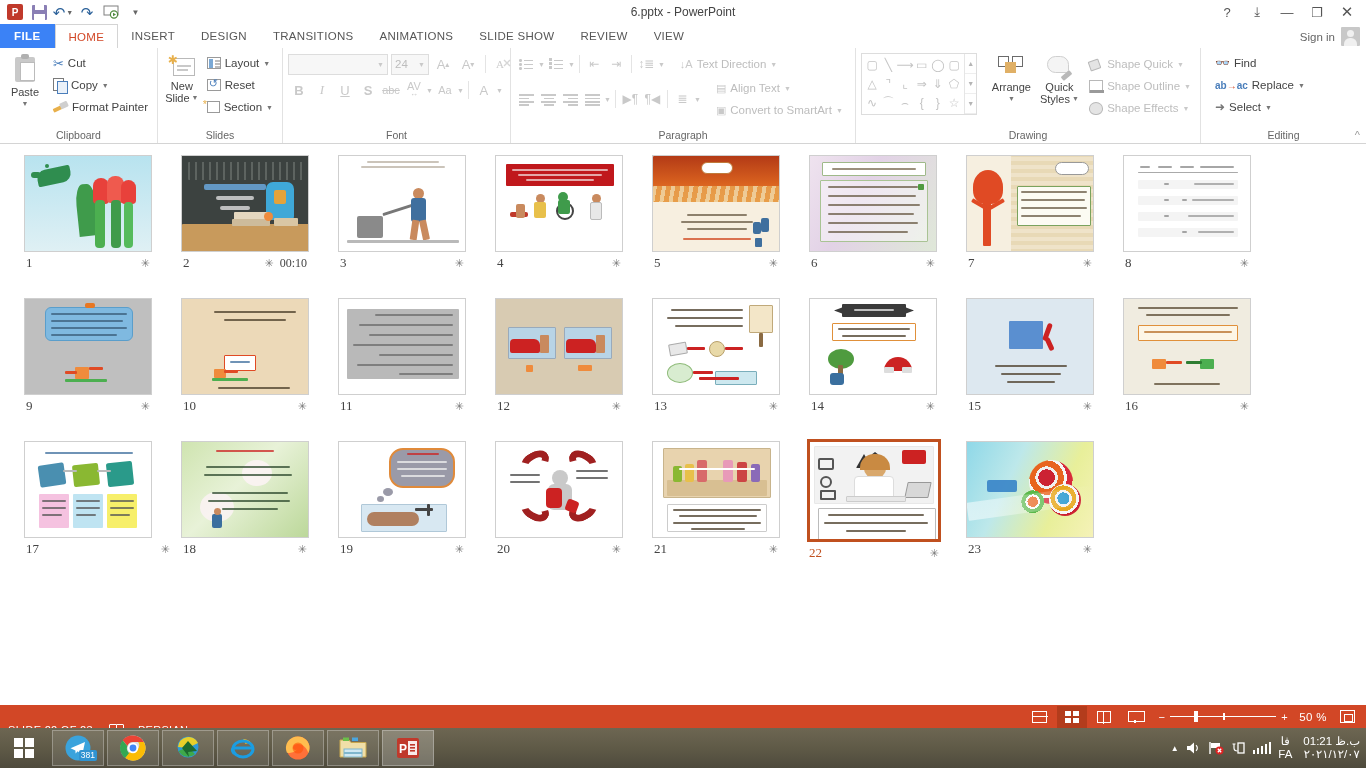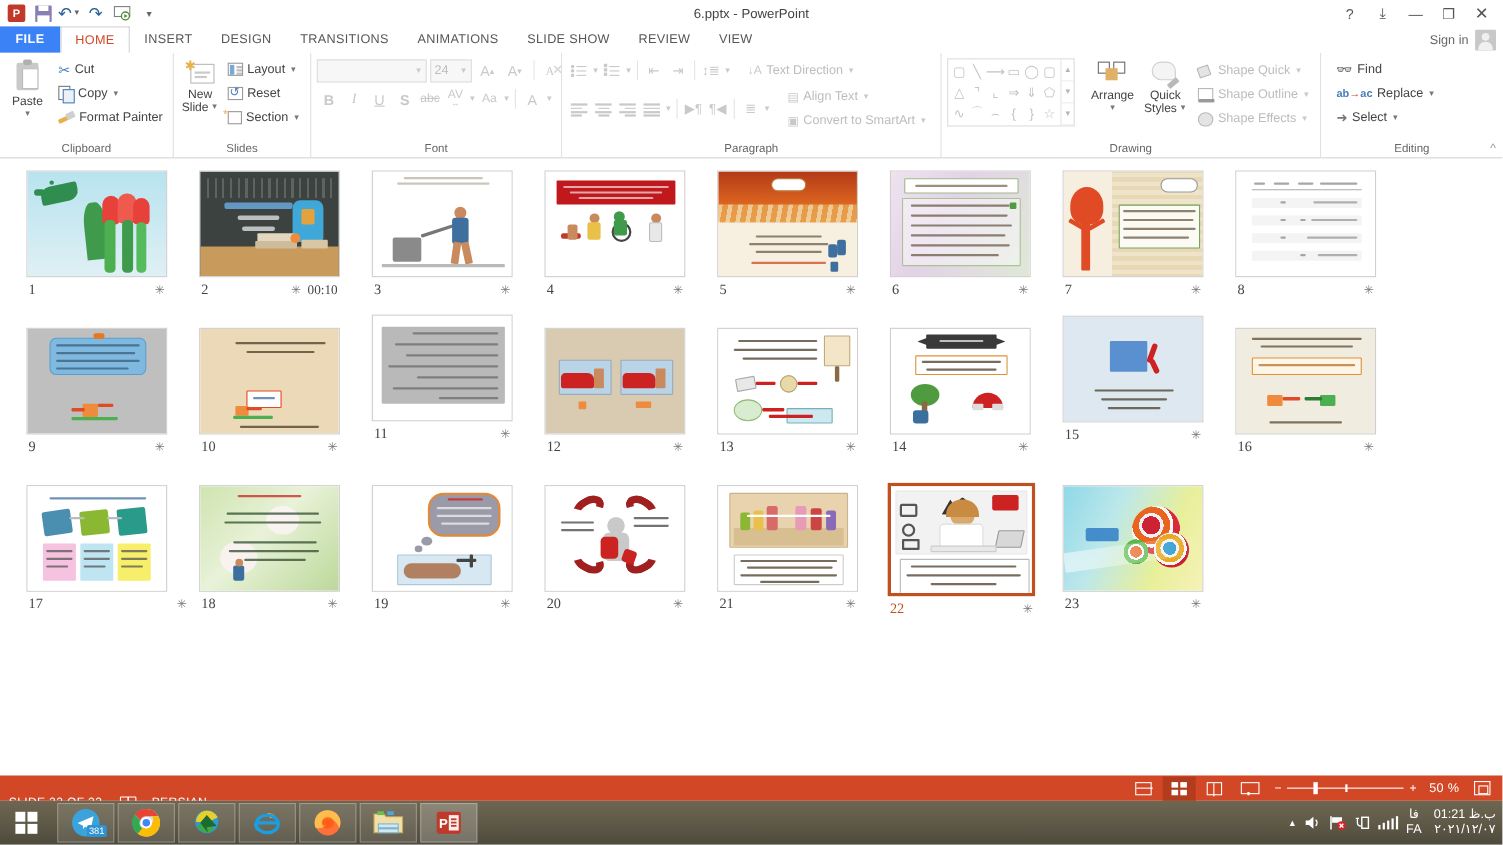--- a/index.html
+++ b/index.html
@@ -883,21 +883,21 @@
         <div class="ln" style="left:36px;top:88px;width:72px;background:#4a3c28"></div>
       </div>
       <div class="thumb-meta">
         <span>10</span>
         <span class="meta-right">
             <span class="star-ico">✳</span>
           </span>
       </div>
     </div>
 
-    <div class="thumb-wrap" style="left:338px;top:141px;width:128px">
+    <div class="thumb-wrap" style="left:338px;top:153px;width:128px">
       <div class="thumb" style="width:128px;height:97px">
         <div class="s-fill" style="background:#fff"></div>
         <div class="blk" style="left:8px;top:10px;width:112px;height:70px;background:#b9b9b9"></div>
         <div class="ln" style="left:36px;top:15px;width:78px;background:#6b6b6b"></div>
         <div class="ln" style="left:20px;top:25px;width:94px;background:#6b6b6b"></div>
         <div class="ln" style="left:30px;top:35px;width:84px;background:#6b6b6b"></div>
         <div class="ln" style="left:14px;top:45px;width:100px;background:#6b6b6b"></div>
         <div class="ln" style="left:40px;top:55px;width:74px;background:#6b6b6b"></div>
         <div class="ln" style="left:18px;top:65px;width:96px;background:#6b6b6b"></div>
         <div class="ln" style="left:60px;top:74px;width:54px;background:#6b6b6b"></div>
@@ -973,21 +973,21 @@
         <div class="blk" style="left:92px;top:68px;width:10px;height:6px;background:#ddd"></div>
       </div>
       <div class="thumb-meta">
         <span>14</span>
         <span class="meta-right">
             <span class="star-ico">✳</span>
           </span>
       </div>
     </div>
 
-    <div class="thumb-wrap" style="left:966px;top:142px;width:128px">
+    <div class="thumb-wrap" style="left:966px;top:153px;width:128px">
       <div class="thumb" style="width:128px;height:97px">
         <div class="s-fill" style="background:#dde8f0"></div>
         <div class="blk" style="left:42px;top:22px;width:34px;height:28px;background:#5a8fd0"></div>
         <div class="blk" style="left:78px;top:24px;width:5px;height:18px;background:#cc2222;border-radius:3px;transform:rotate(20deg)"></div>
         <div class="blk" style="left:80px;top:38px;width:5px;height:14px;background:#cc2222;border-radius:3px;transform:rotate(-25deg)"></div>
         <div class="ln" style="left:28px;top:66px;width:72px;background:#4a3c28"></div>
         <div class="ln" style="left:34px;top:74px;width:60px;background:#4a3c28"></div>
         <div class="ln" style="left:40px;top:82px;width:48px;background:#4a3c28"></div>
       </div>
       <div class="thumb-meta">

